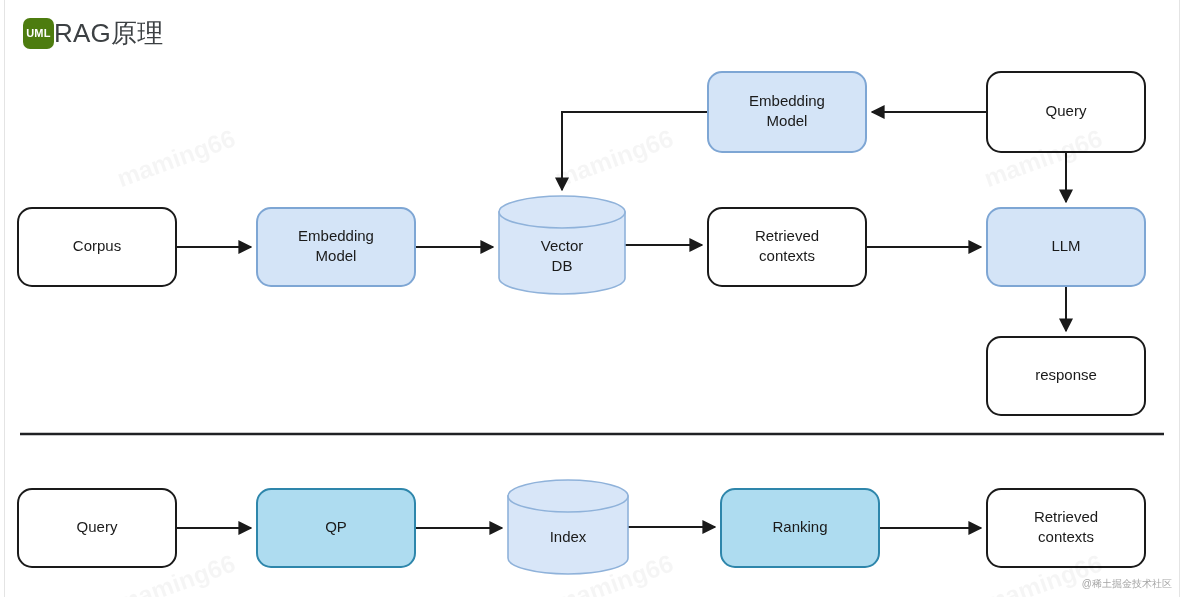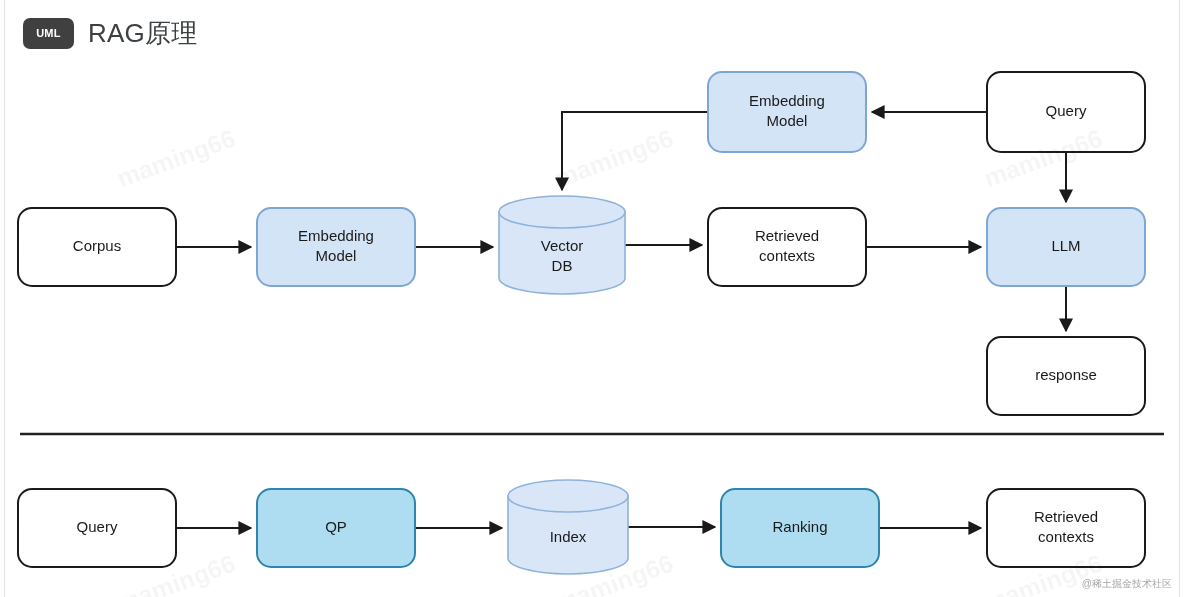--- a/index.html
+++ b/index.html
@@ -39,35 +39,34 @@
     left: 0;
     top: 0;
     width: 1184px;
     height: 66px;
     display: flex;
     align-items: center;
     padding-left: 23px;
     box-sizing: border-box;
   }
   #logo-badge {
-    width: 51px;
+    width: 31px;
     height: 31px;
     border-radius: 7px;
-    background: #404040;
+    background: #4d7c0f;
     color: #ffffff;
     font-size: 11px;
     font-weight: bold;
     letter-spacing: 0.3px;
     display: flex;
     align-items: center;
     justify-content: center;
     flex: none;
   }
   #page-title {
-    margin-left: 14px;
     font-size: 26px;
     color: #3c4043;
     letter-spacing: 0.2px;
     white-space: nowrap;
   }
 
   
   #diagram {
     position: absolute;
     left: 0;

